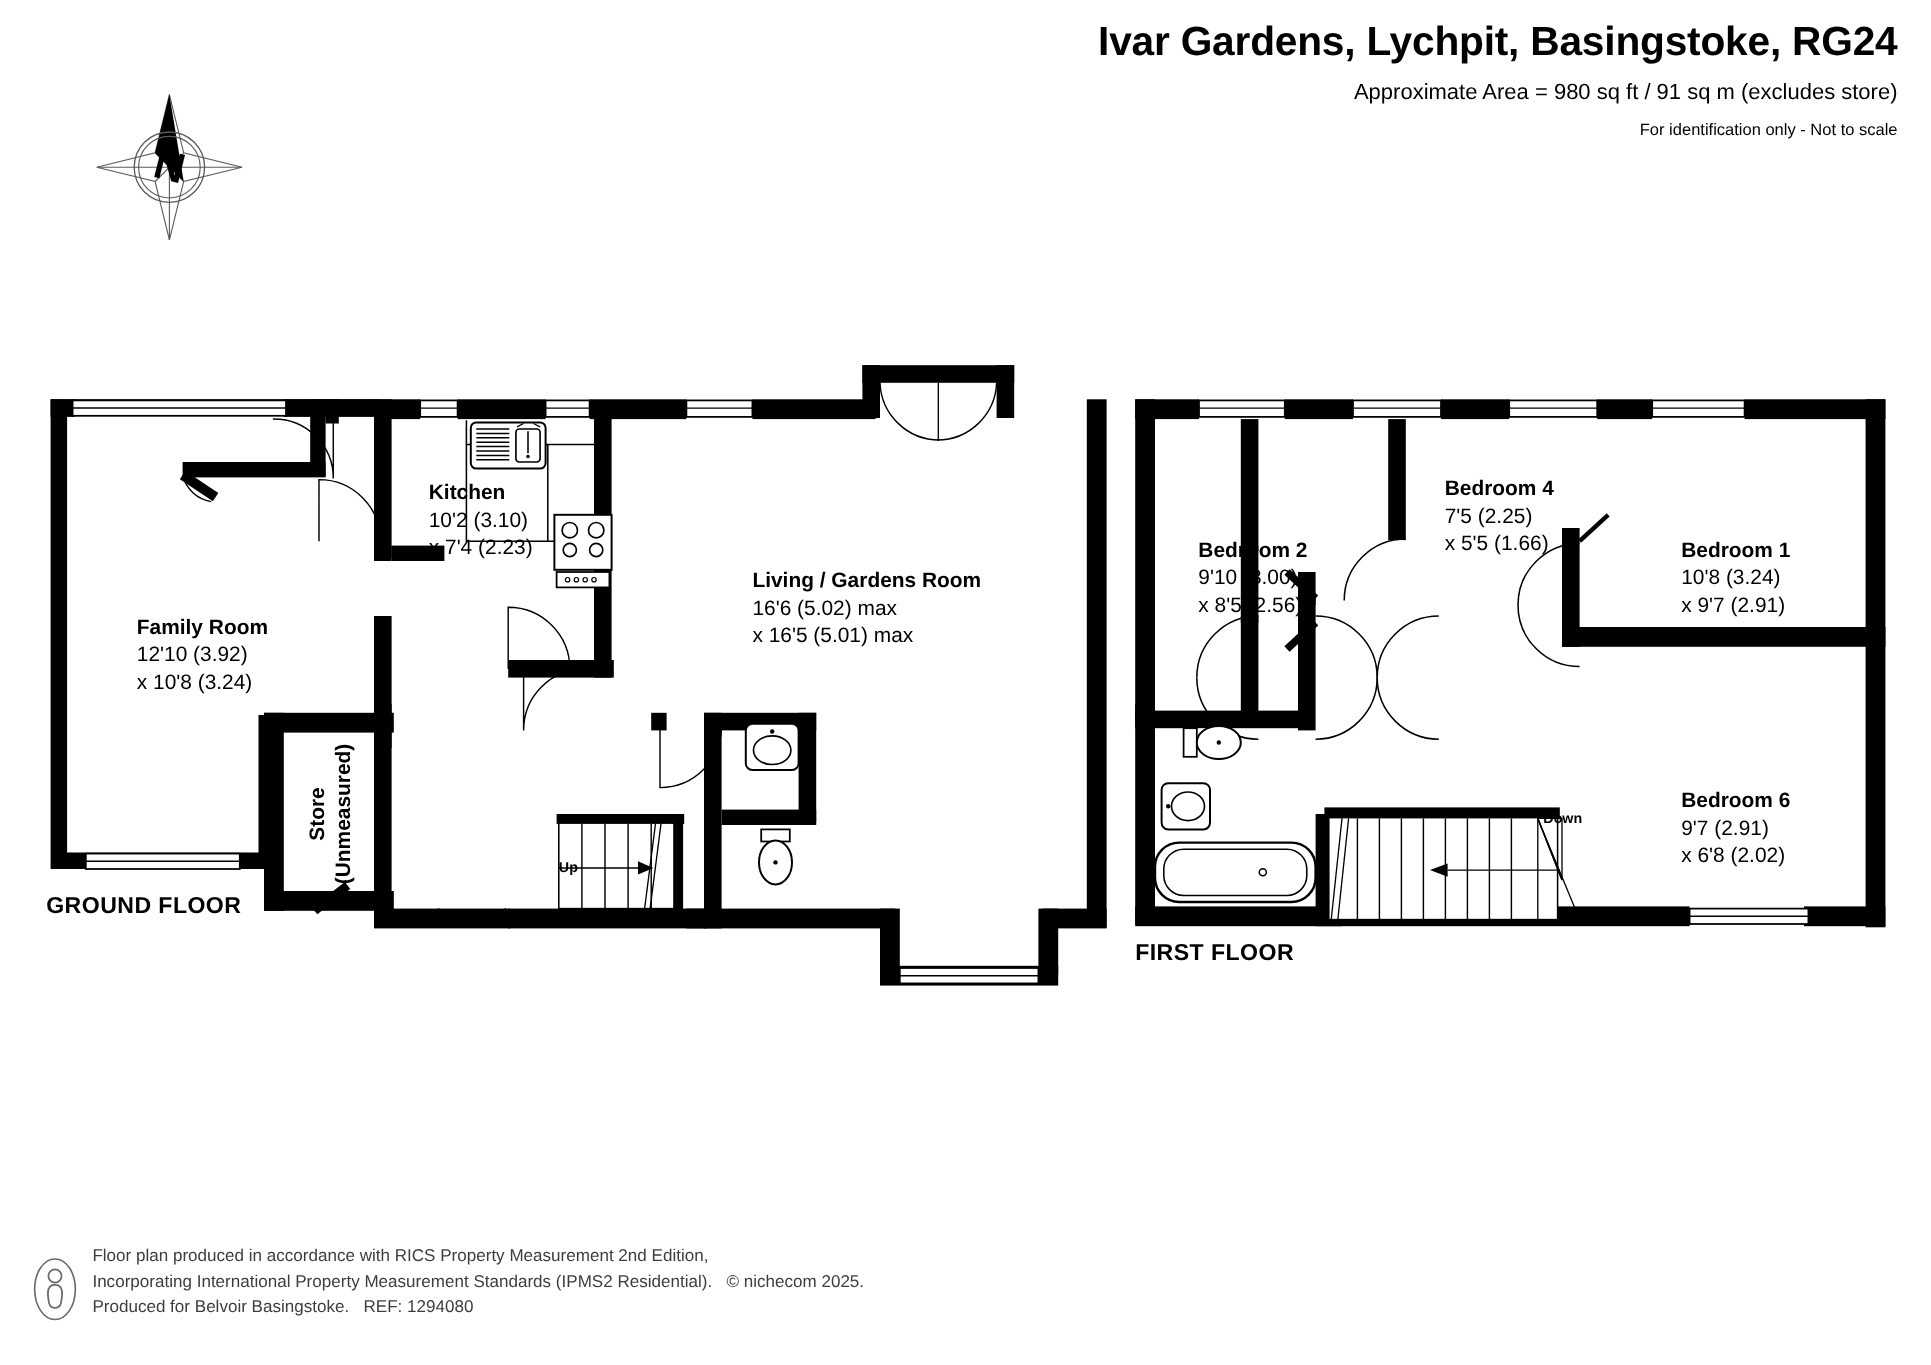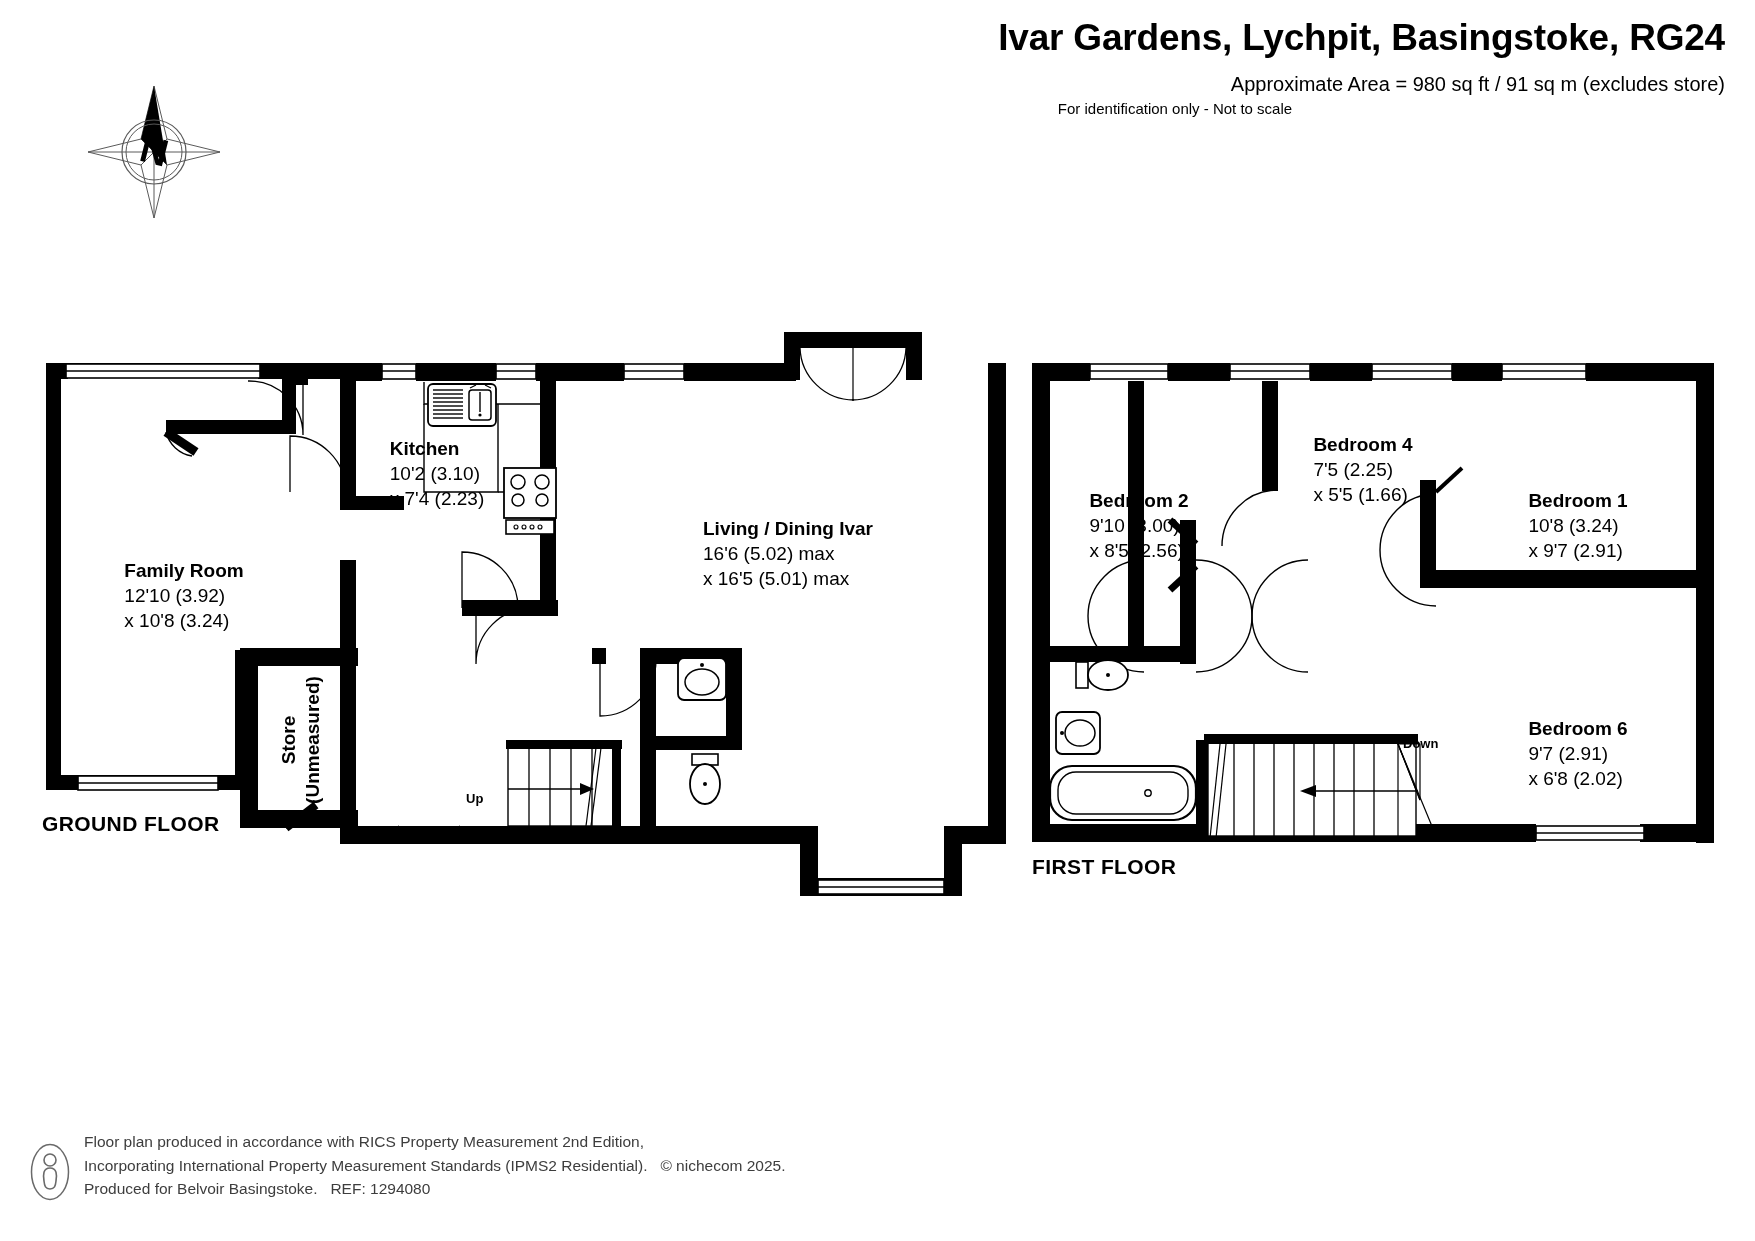--- a/index.html
+++ b/index.html
@@ -36,23 +36,22 @@
     white-space: nowrap;
   }
   .header .area {
     font-size: 20px;
     margin-top: 14px;
     line-height: 1.15;
     white-space: nowrap;
   }
   .header .disclaimer {
     font-size: 15px;
-    margin-top: 4px;
-    white-space: nowrap;
-    text-align: center;
+    margin-top: 14px;
+    white-space: nowrap;
   }
 
   
   .compass {
     position: absolute;
     left: 84px;
     top: 82px;
     width: 140px;
     height: 140px;
   }
@@ -494,21 +493,21 @@
     <div class="dim">x 10'8 (3.24)</div>
   </div>
 
   <div class="room-label" style="left:437px; top:436px;">
     <div class="name">Kitchen</div>
     <div class="dim">10'2 (3.10)</div>
     <div class="dim">x 7'4 (2.23)</div>
   </div>
 
   <div class="room-label" style="left:788px; top:516px;">
-    <div class="name">Living / Dining Ivar</div>
+    <div class="name">Living / Gardens Room</div>
     <div class="dim">16'6 (5.02) max</div>
     <div class="dim">x 16'5 (5.01) max</div>
   </div>
 
   <div class="rot-label" style="left:301px; top:740px;">
     <span>Store</span><br>
     <span>(Unmeasured)</span>
   </div>
 
   <div class="room-label" style="left:1139px; top:488px;">
@@ -528,21 +527,21 @@
     <div class="dim">10'8 (3.24)</div>
     <div class="dim">x 9'7 (2.91)</div>
   </div>
 
   <div class="room-label" style="left:1578px; top:716px;">
     <div class="name">Bedroom 6</div>
     <div class="dim">9'7 (2.91)</div>
     <div class="dim">x 6'8 (2.02)</div>
   </div>
 
-  <div class="stair-word" style="left:466px; top:781px;margin-top:10px;">Up</div>
+  <div class="stair-word" style="left:508px; top:781px;">Up</div>
   <div class="stair-word" style="left:1403px; top:736px;">Down</div>
 
   <div class="floor-title" style="left:42px; top:812px;">GROUND FLOOR</div>
   <div class="floor-title" style="left:1032px; top:855px;">FIRST FLOOR</div>
 
   <div class="footer">
     <div class="badge">
       <svg viewBox="0 0 40 58" width="40" height="58">
         <ellipse cx="20" cy="29" rx="18.5" ry="27.5" fill="none" stroke="#6a6a6a" stroke-width="1.5"></ellipse>
         <circle cx="20" cy="17" r="6" fill="none" stroke="#6a6a6a" stroke-width="1.6"></circle>

